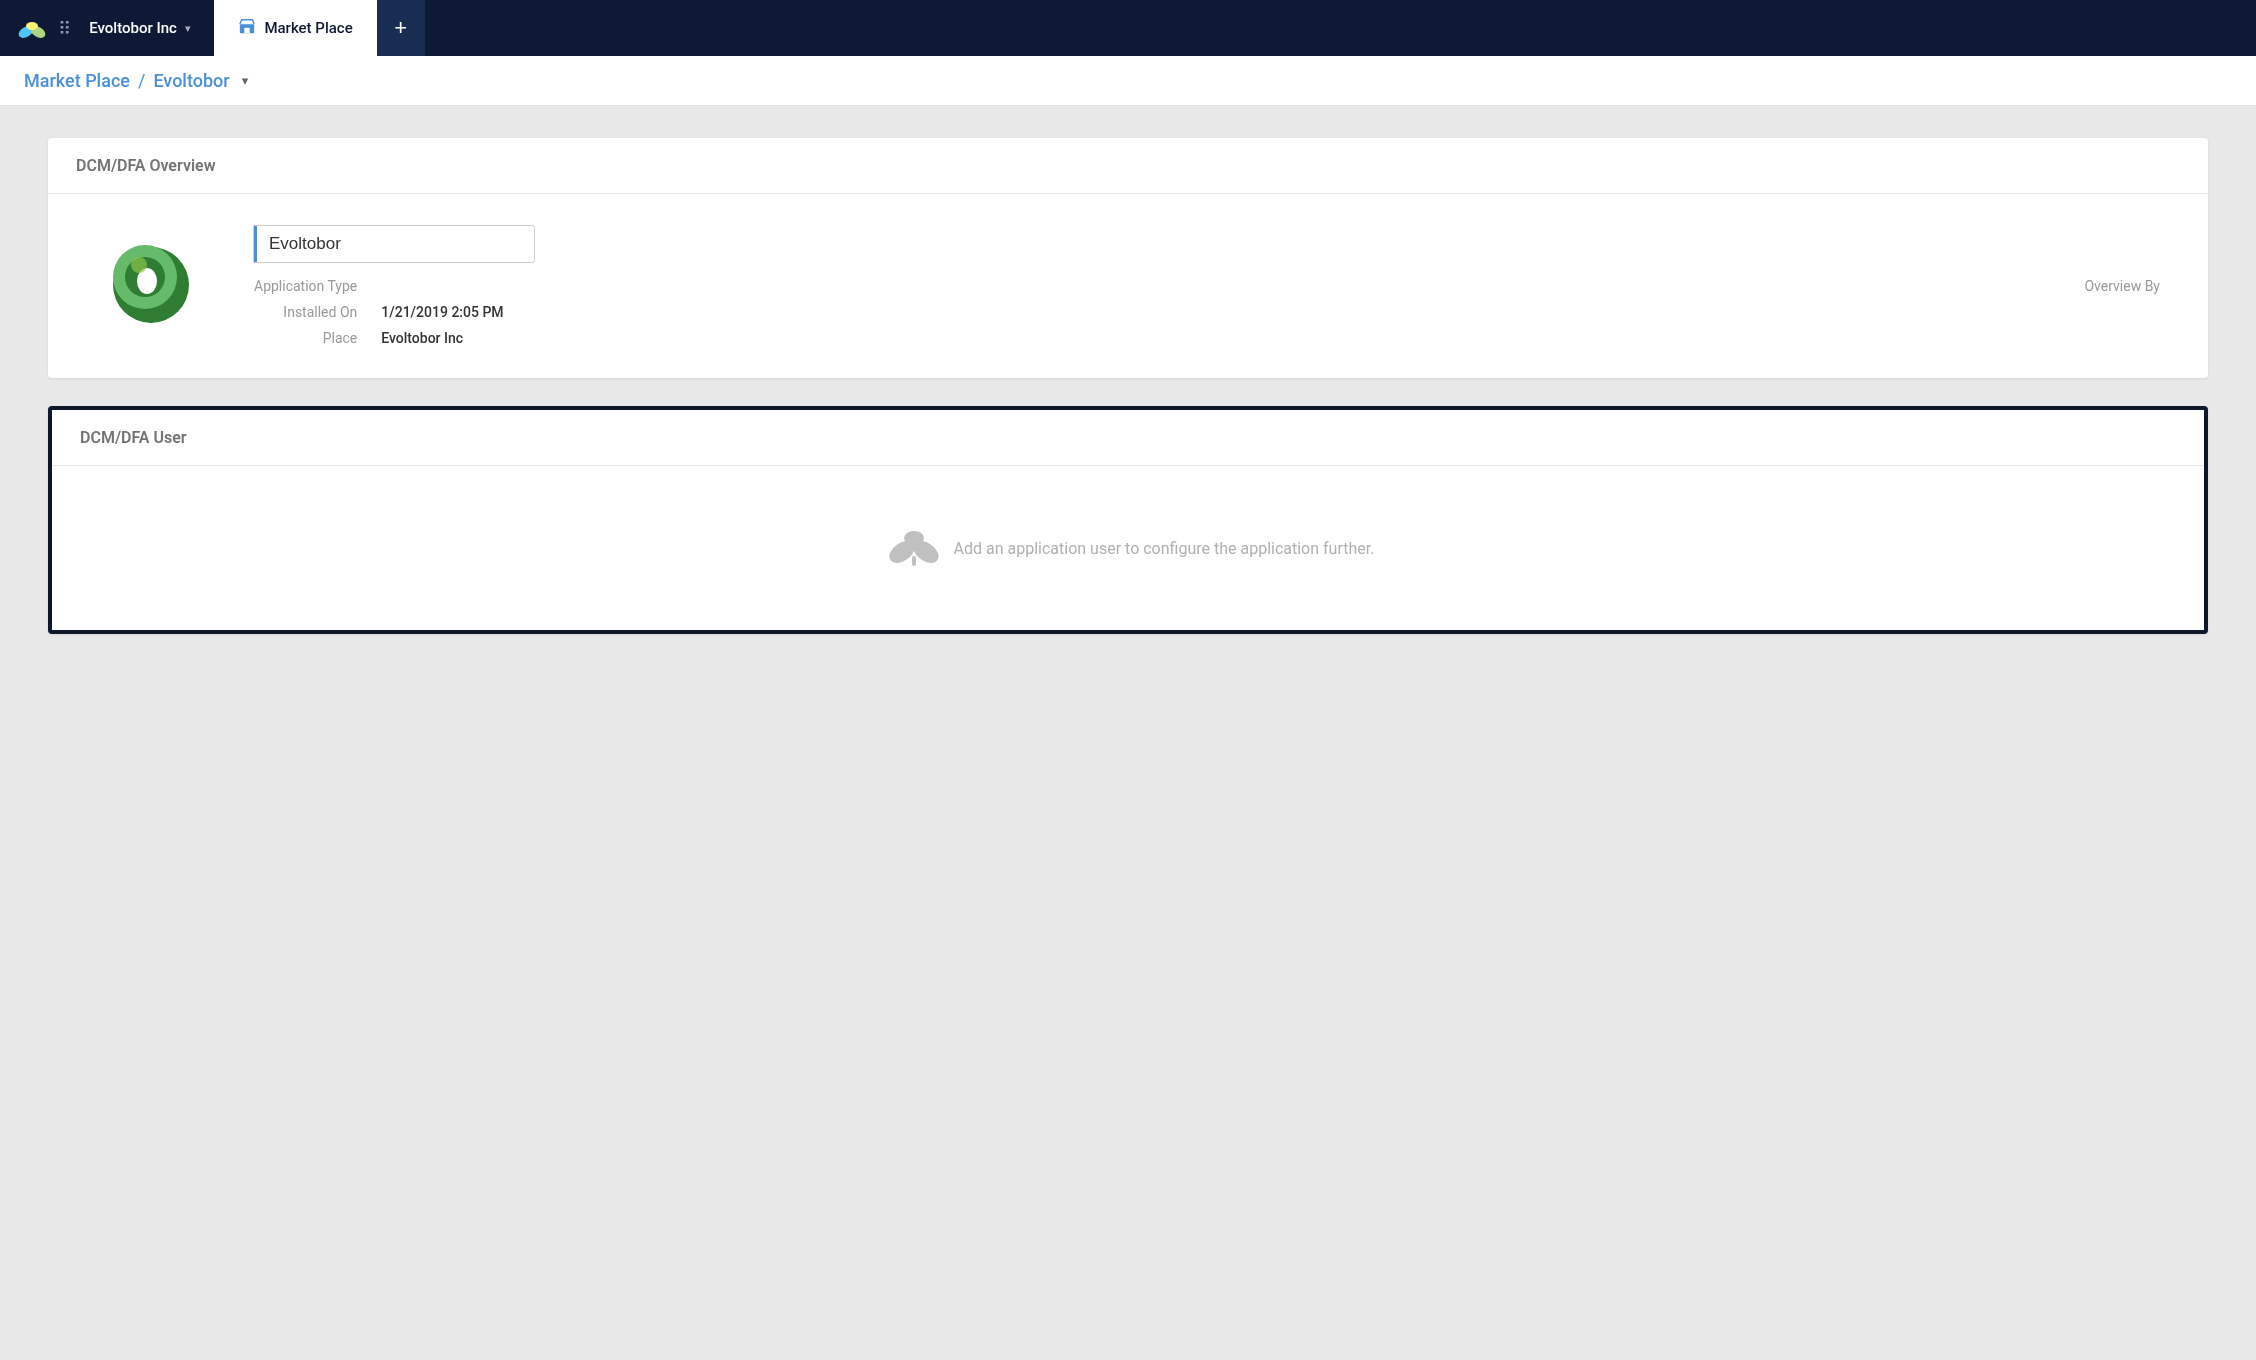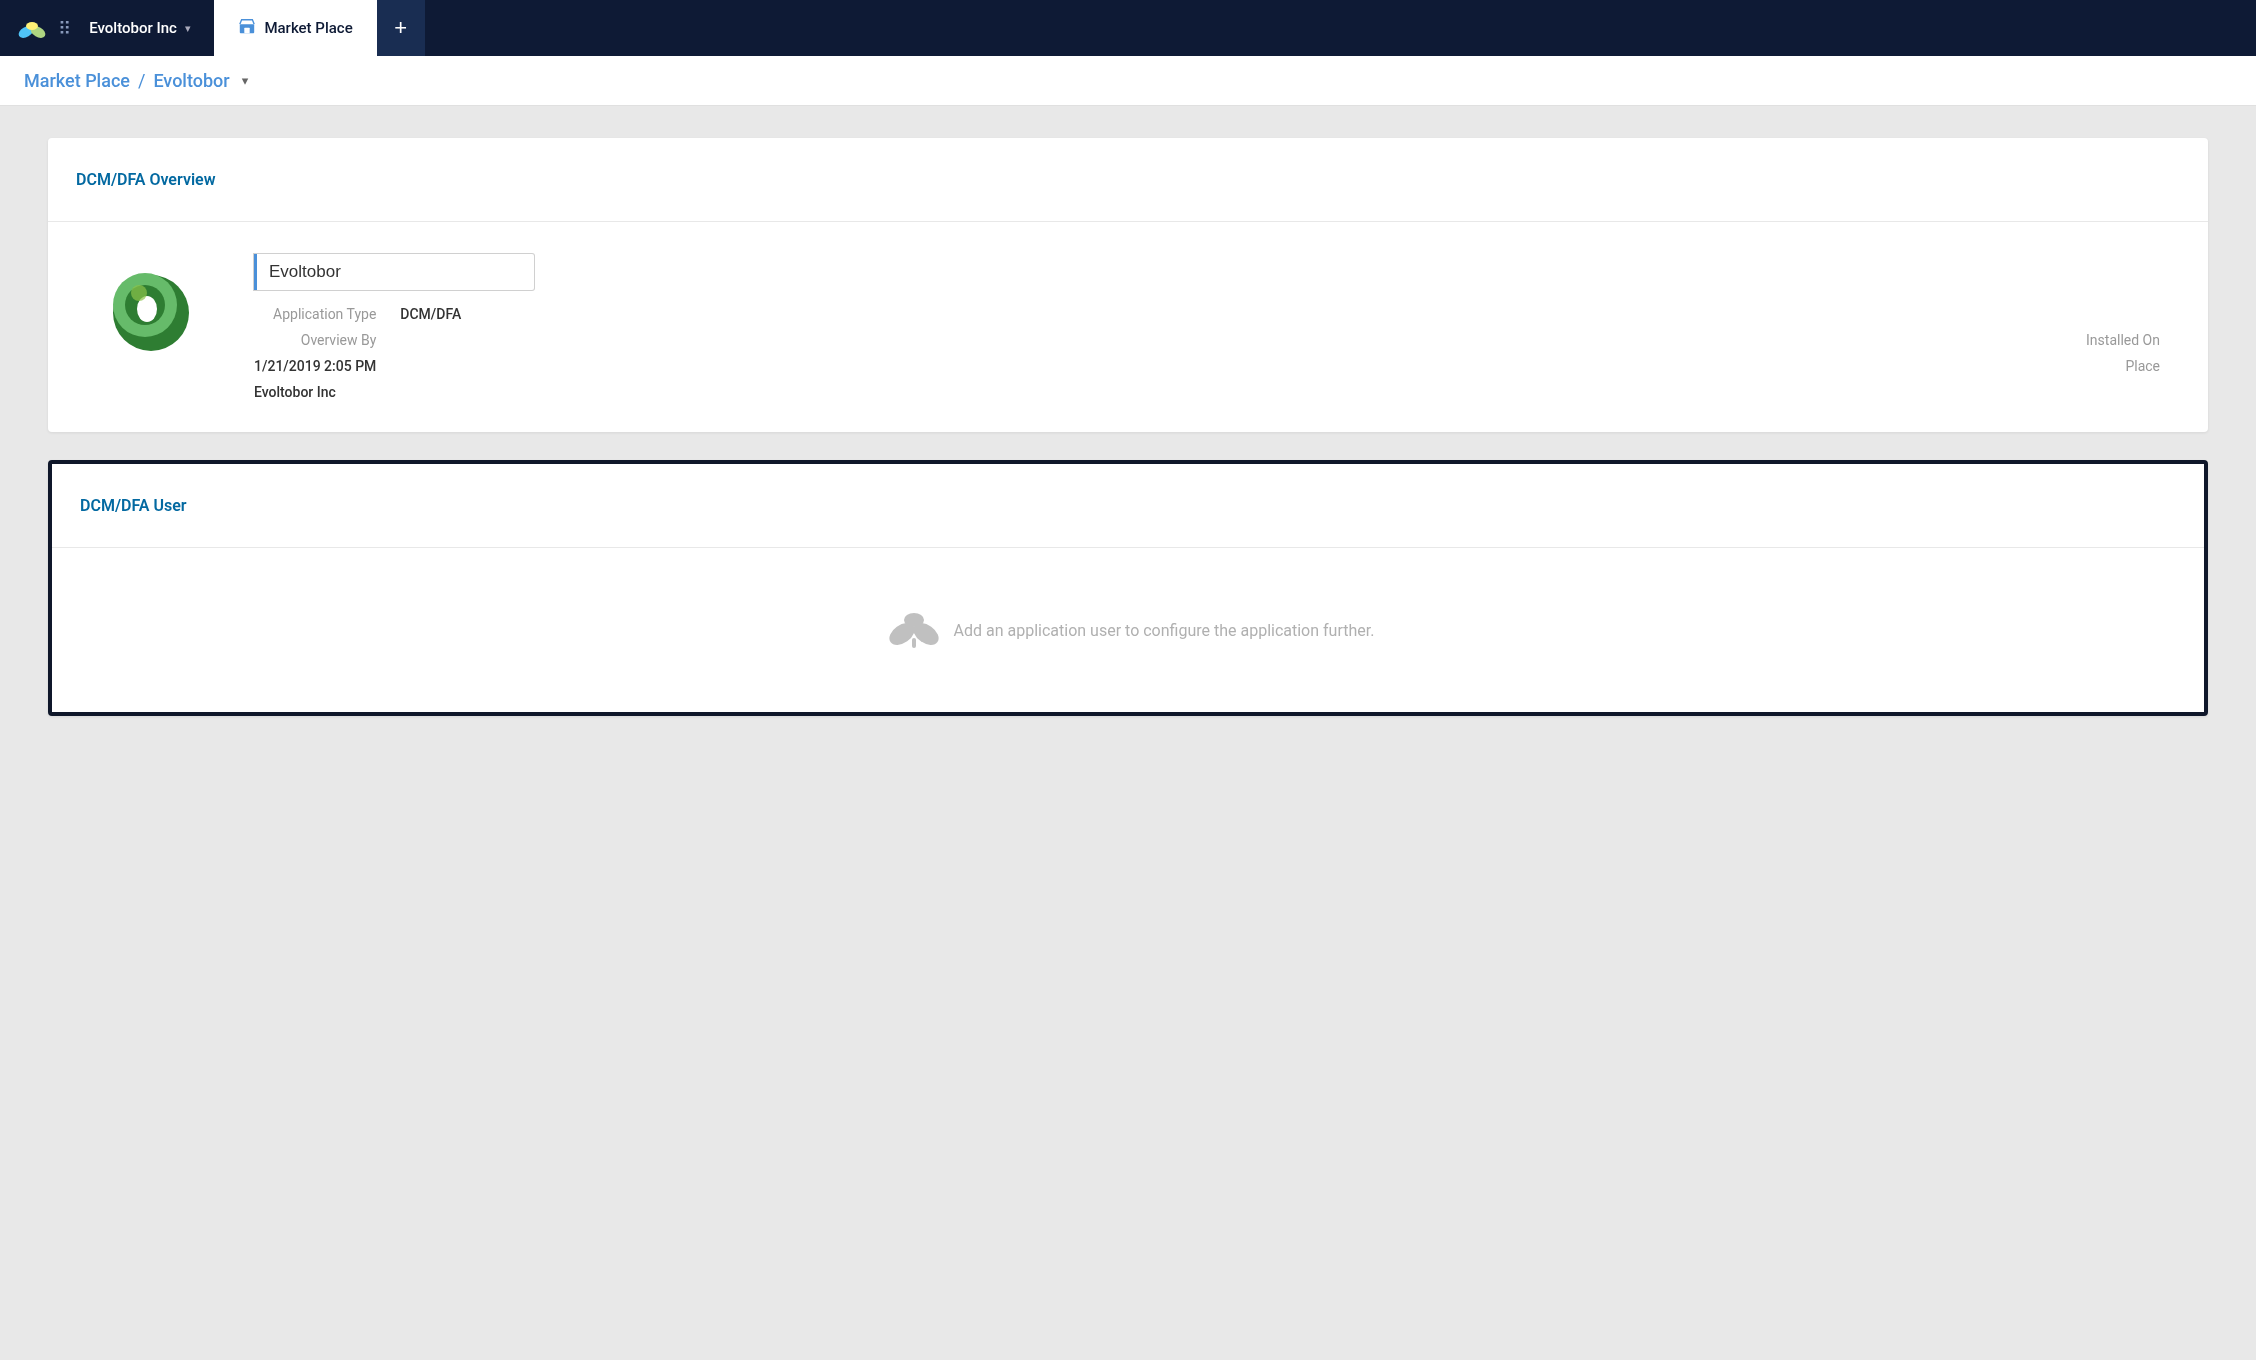--- a/index.html
+++ b/index.html
@@ -116,24 +116,24 @@
     }
 
     
     .card {
       background: #fff;
       border-radius: 4px;
       box-shadow: 0 1px 3px rgba(0,0,0,0.08);
       overflow: hidden;
     }
     .card-header {
-      padding: 32px 28px;
+      padding: 18px 28px;
       font-size: 16px;
       font-weight: 600;
-      color: #0369a1;
+      color: #737373;
       border-bottom: 1px solid #e8e8e8;
     }
 
     
     .overview-body {
       display: flex;
       align-items: flex-start;
       gap: 48px;
       padding: 32px 48px;
     }
@@ -284,21 +284,20 @@
 
           <circle cx="38" cy="34" r="8" fill="#8bc34a" opacity="0.7"></circle>
         </svg>
       </div>
 
       <div class="app-info">
         <input class="app-name-input" type="text" value="Evoltobor" style="">
         <div class="info-table">
 
           <span class="info-label">Application Type</span>
-          <span class="info-value">DCM/DFA</span>
 
           <span class="info-label">Overview By</span>
 
           <span class="info-label">Installed On</span>
           <span class="info-value">1/21/2019 2:05 PM</span>
 
           <span class="info-label">Place</span>
           <span class="info-value">Evoltobor Inc</span>
         </div>
       </div>

